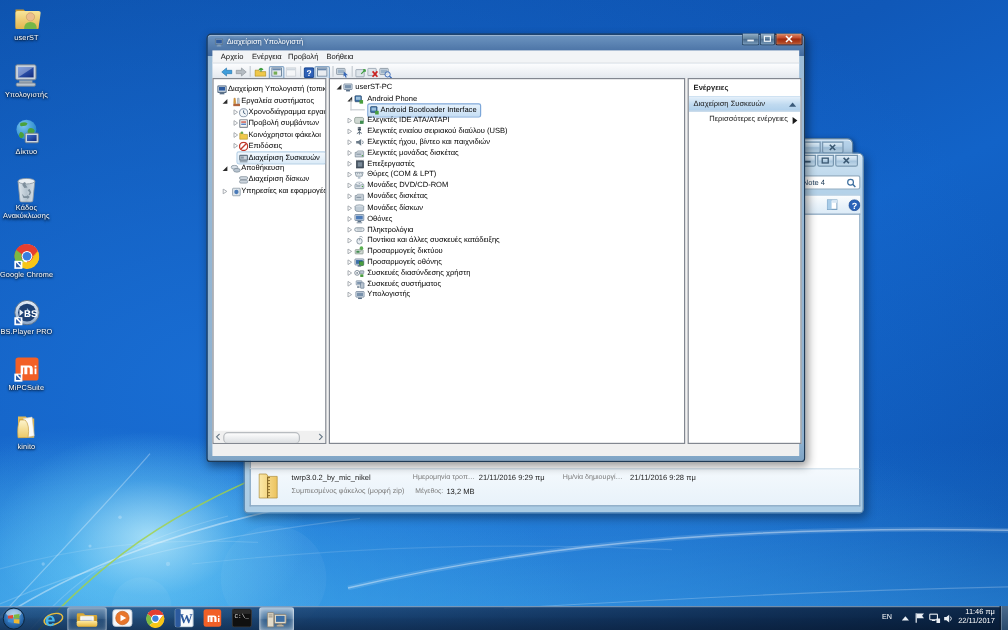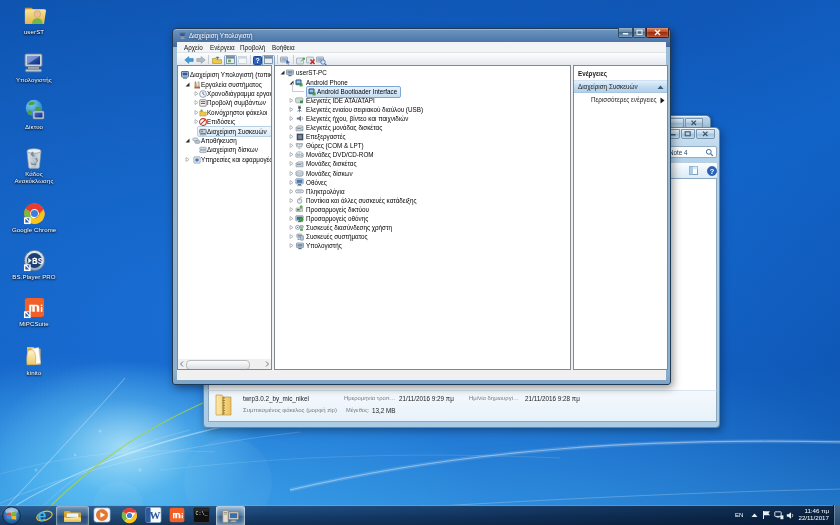--- a/index.html
+++ b/index.html
@@ -9,21 +9,21 @@
  radial-gradient(ellipse 130px 88px at 125px 448px, rgba(190,237,252,.8), rgba(120,210,248,.3) 55%, rgba(90,190,242,0) 100%),
  radial-gradient(ellipse 200px 125px at 72px 480px, rgba(95,198,246,.55), rgba(70,180,240,0) 100%),
  radial-gradient(ellipse 420px 195px at 140px 525px, rgba(70,180,240,.6), rgba(45,145,225,0) 85%),
  linear-gradient(180deg, rgba(40,140,225,0) 70%, rgba(48,152,230,.2) 84%, rgba(56,162,234,.38) 95%, rgba(60,165,235,.45) 100%),
  radial-gradient(ellipse 620px 280px at 470px 565px, rgba(72,168,238,.52), rgba(30,110,200,0) 78%),
  radial-gradient(ellipse 800px 500px at 22% 60%, rgba(25,110,212,.95), rgba(17,90,190,0) 85%),
  linear-gradient(155deg, #0b4da6 0%, #1058b8 38%, #1263c8 55%, #0e56b4 85%, #0c4ea8 100%);
 }
 #streaks{position:absolute;left:0;top:0;width:840px;height:525px;}
 
-.dico{position:absolute;left:0;width:44px;text-align:center;margin-left:12px;}
+.dico{position:absolute;left:0;width:44px;text-align:center;}
 .dico svg{display:block;margin:0 auto;}
 .dlab{margin-top:1px;font-size:6.1px;line-height:7px;white-space:nowrap;letter-spacing:0.1px;color:#fff;text-shadow:0 1px 2px rgba(0,0,0,.9),0 0 2px rgba(0,0,0,.8);}
 
 .win{position:absolute;border-radius:4px;}
 
 #taskbar{position:absolute;left:0;top:505px;width:840px;height:20px;
 background:linear-gradient(90deg, rgba(28,64,114,.48) 0%, rgba(17,46,88,.6) 40%, rgba(10,31,62,.72) 75%, rgba(6,23,47,.78) 100%), linear-gradient(180deg, rgba(110,148,192,.6) 0%, rgba(40,75,120,.5) 10%, rgba(15,40,76,.55) 45%, rgba(8,26,55,.6) 55%, rgba(3,13,30,.75) 100%);}
 #taskbar:before{content:"";position:absolute;left:0;top:0;width:840px;height:1px;background:rgba(180,210,235,.55);}
 .tbtn{position:absolute;top:1px;height:18px;border-radius:2px;}
 .tbox{border:1px solid rgba(255,255,255,.4);background:linear-gradient(180deg,rgba(255,255,255,.32),rgba(255,255,255,.10) 50%,rgba(255,255,255,.04) 51%,rgba(150,190,225,.25));box-shadow:inset 0 0 3px rgba(255,255,255,.25);}

